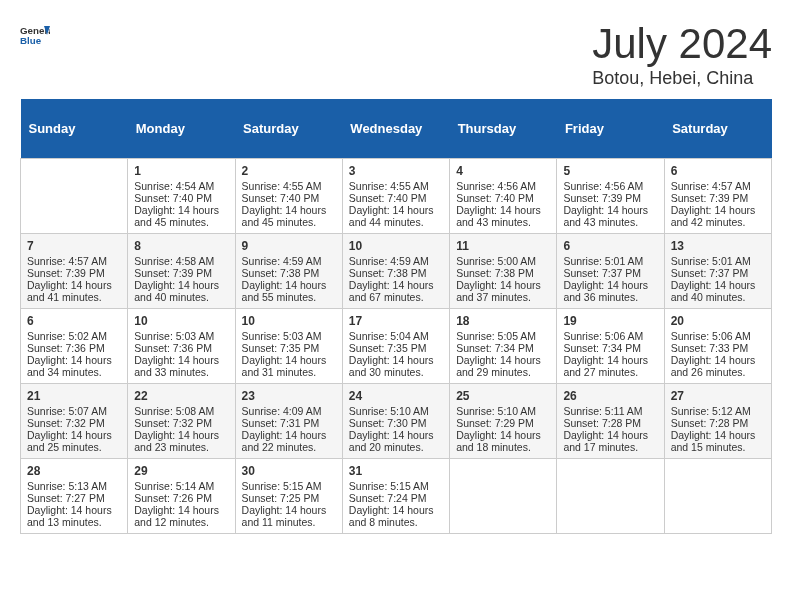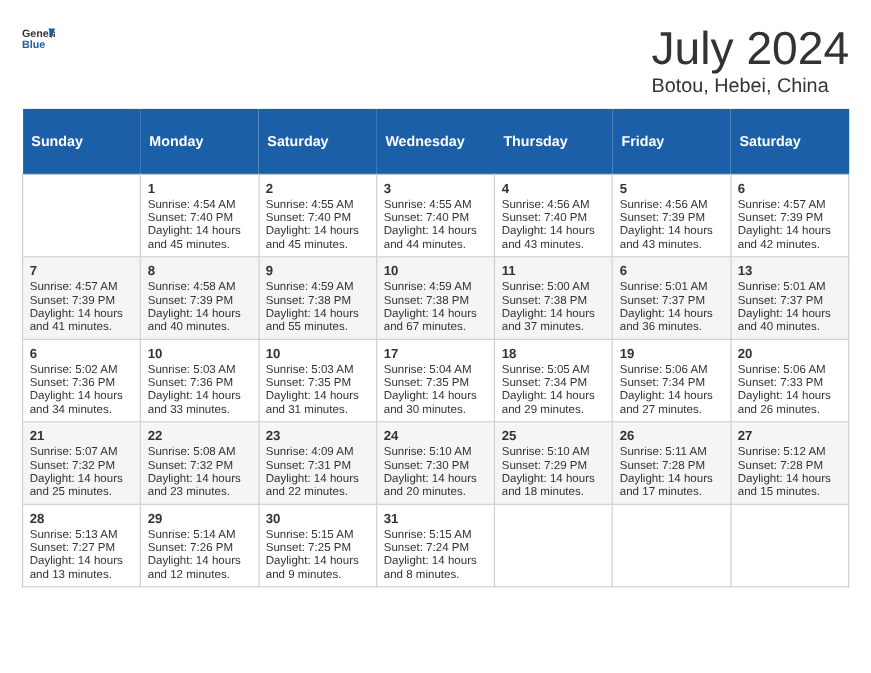--- a/index.html
+++ b/index.html
@@ -316,21 +316,21 @@
           <div>Sunrise: 5:14 AM</div>
           <div>Sunset: 7:26 PM</div>
           <div>Daylight: 14 hours</div>
           <div>and 12 minutes.</div>
         </td>
         <td>
           <span class="day-num">30</span>
           <div>Sunrise: 5:15 AM</div>
           <div>Sunset: 7:25 PM</div>
           <div>Daylight: 14 hours</div>
-          <div>and 9 minutes.</div>
+          <div>and 11 minutes.</div>
         </td>
         <td>
           <span class="day-num">31</span>
           <div>Sunrise: 5:15 AM</div>
           <div>Sunset: 7:24 PM</div>
           <div>Daylight: 14 hours</div>
           <div>and 8 minutes.</div>
         </td>
         <td class="empty-cell"></td>
         <td class="empty-cell"></td>

